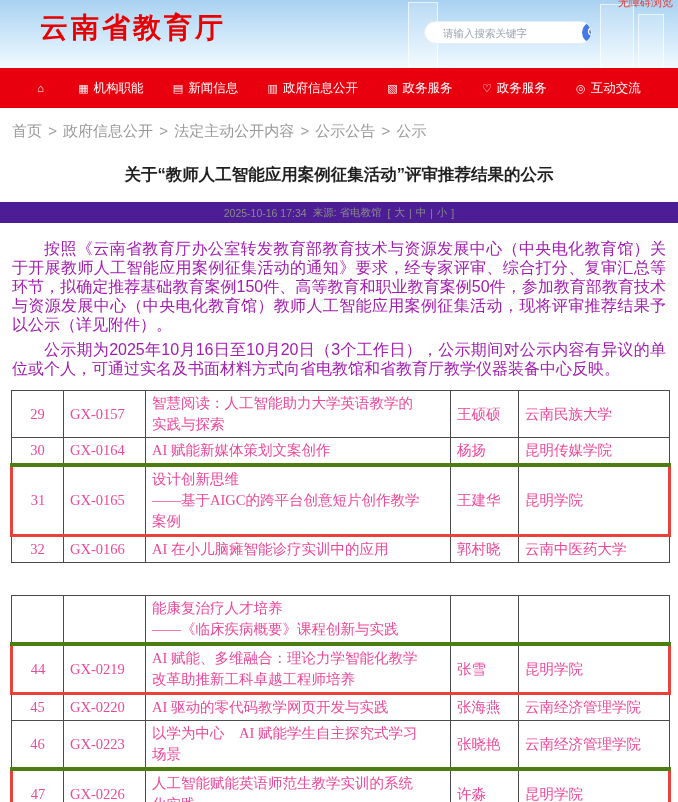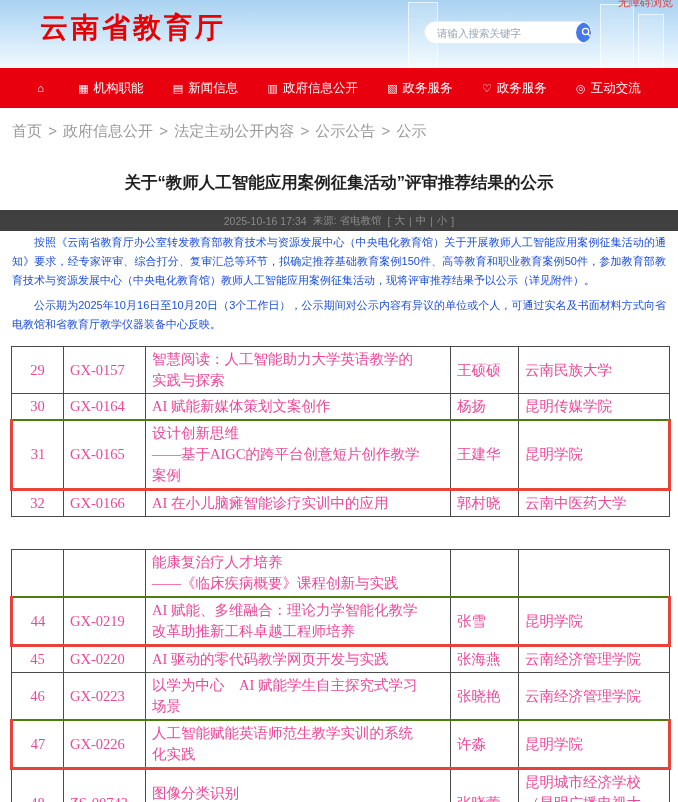--- a/index.html
+++ b/index.html
@@ -24,21 +24,21 @@
   .accessibility {
     position:absolute; top:-5px; right:5px; color:#e03a33; font-size:11px; white-space:nowrap;
   }
   .search-box {
     position:absolute; left:424px; top:21px; width:168px; height:23px;
     background:#fff; border:1px solid #e3edf7; border-radius:12px;
     display:flex; align-items:center; overflow:hidden;
   }
   .search-box input {
     flex:1; border:none; outline:none; background:transparent;
-    font-size:10.5px; color:#333; padding:0 4px 0 12px;
+    font-size:10.5px; color:#333; padding:0 4px 0 18px;
     font-family:"Liberation Sans",sans-serif;
   }
   .search-box input::placeholder { color:#9aa6b2; }
   .search-btn {
     width:21px; height:21px; margin-right:1px; border-radius:50%;
     background:#4678e8; border:none; display:flex; align-items:center;
     justify-content:center; cursor:pointer; flex:0 0 auto;
   }
   
   .nav {
@@ -48,44 +48,44 @@
   .nav-item {
     color:#fff; font-size:12.5px; text-decoration:none; display:flex;
     align-items:center; gap:5px; white-space:nowrap;
   }
   .nav-icon { font-size:11px; opacity:.95; line-height:1; }
   
   .breadcrumb { margin:14px 12px 0; color:#999; font-size:15px; }
   .breadcrumb span { margin:0 2px; }
   
   .article-title {
-    margin:30px 30px 0; text-align:center; font-size:16.5px;
+    margin:22px 30px 0; text-align:center; font-size:16.5px;
     font-weight:bold; color:#1f1f1f; line-height:1.4;
   }
   .meta-bar {
-    margin-top:16px; background:#404040; height:21px; display:flex;
+    margin-top:16px; background:#4c1d95; height:21px; display:flex;
     align-items:center; justify-content:center; color:#8a8a8a; font-size:10.5px;
   }
   .meta-bar span { margin:0 3px; }
   .meta-bar a { color:#8a8a8a; text-decoration:none; margin:0 1px; }
-  .content { margin:2px 12px 0; color:#1d4ed8; font-size:11px; line-height:19px; text-align:justify; }
+  .content { margin:16px 12px 0; color:#a21caf; font-size:16px; line-height:19px; text-align:justify; }
   .content p { margin:0 0 6px; text-indent:2em; }
   
   .doc-table {
     margin:12px 10px 0; width:658px; border-collapse:collapse;
     font-family:"Liberation Serif","DejaVu Serif",serif;
     font-size:14.5px; color:#ec4899; table-layout:fixed;
   }
   .doc-table td {
     border:1px solid #4a4a4a; padding:2px 6px; line-height:21px;
     vertical-align:middle; overflow:hidden;
   }
   .doc-table td.no   { text-align:center; padding:2px 0; }
   .doc-table td.title, .doc-table td.unit { white-space:pre-line; }
-  tr.hl td { border-top:2px solid #4d7c0f; border-bottom:3px solid #e8423b; }
+  tr.hl td { border-top:4px solid #4d7c0f; border-bottom:3px solid #e8423b; }
   tr.hl td:first-child { border-left:3px solid #e8423b; }
   tr.hl td:last-child  { border-right:3px solid #e8423b; }
   .table-gap { height:20px; }
 </style>
 </head>
 <body>
 
 <div class="header">
   <div class="bld bld1"></div>
   <div class="bld bld2"></div>

